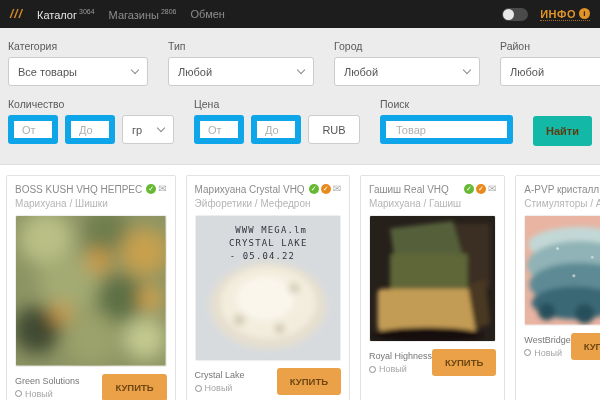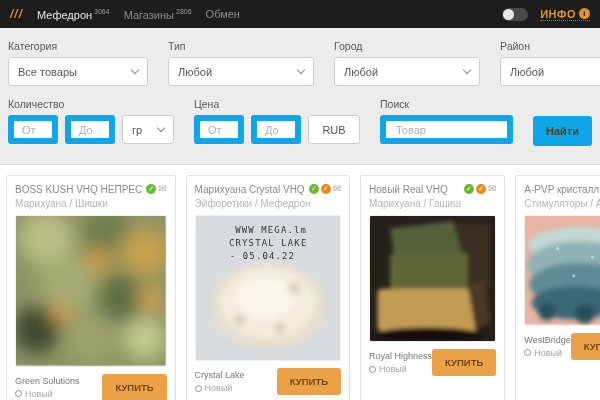--- a/index.html
+++ b/index.html
@@ -45,21 +45,21 @@
   .w-cat { width:140px; } .w-type { width:146px; } .w-city { width:146px; } .w-dist { width:126px; }
   .inrow { display:flex; gap:7px; }
   .tin { height:29px; border:6px solid #0ea5e9; border-radius:3px; padding:0 8px;
          font-size:11px; color:#555; width:50px; font-family:"Liberation Sans",sans-serif; }
   .tin::placeholder { color:#b0b0b0; }
   .unitbox { width:52px; }
   .curbox { height:29px; width:52px; background:#fff; border:1px solid #ccc;
             border-radius:3px; display:flex; align-items:center; justify-content:center;
             font-size:11px; color:#555; cursor:pointer; }
   .searchin { width:133px;padding-left:10px; }
-  .findbtn { margin-top:18px; width:133px; height:30px; background:#0ea5e9;
+  .findbtn { margin-top:18px; width:133px; height:30px; background:#14b8a6;
              border:none; border-radius:3px; color:#5f3c10; font-size:11px;
              font-weight:bold; cursor:pointer; font-family:"Liberation Sans",sans-serif; }
 
   
   .products { padding:10px 6px 0 6px; display:grid;
               grid-template-columns:repeat(4,1fr); gap:10px; }
   .card { background:#fff; border:1px solid #e2e2e2; border-radius:2px; padding:8px; }
   .trow { display:flex; align-items:flex-start; justify-content:space-between; gap:4px; }
   .ptitle { font-size:10px; color:#8b8b8b; white-space:nowrap; overflow:hidden;
             cursor:pointer; }
@@ -85,21 +85,21 @@
   .buybtn { background:#eba148; border:none; border-radius:3px; color:#6d4712;
             font-size:9.5px; font-weight:bold; padding:8px 13px; cursor:pointer;
             flex:none; font-family:"Liberation Sans",sans-serif; }
   .handtext { font-family:"DejaVu Sans Mono", monospace; }
 </style>
 </head>
 <body>
 
 <div class="nav">
   <span class="nav-logo">///</span>
-  <span class="nav-item active"><span>Мефедрон</span><sup>3064</sup></span>
+  <span class="nav-item active"><span>Каталог</span><sup>3064</sup></span>
   <span class="nav-item"><span>Магазины</span><sup>2806</sup></span>
   <span class="nav-item"><span>Обмен</span></span>
   <div class="nav-right">
     <div class="toggle">
       <div class="knob"></div>
     </div>
     <span class="info-link">
         <span>ИНФО</span>
         <span class="info-badge">i</span>
       </span>
@@ -252,21 +252,21 @@
           <span class="sdot"></span>
           <span class="stext">Новый</span>
         </div>
       </div>
       <button class="buybtn">КУПИТЬ</button>
     </div>
   </div>
 
   <div class="card">
     <div class="trow">
-      <span class="ptitle">Новый Real VHQ</span>
+      <span class="ptitle">Гашиш Real VHQ</span>
       <span class="badges">
         <span class="ck ck-g">✓</span>
         <span class="ck ck-o">✓</span>
         <span class="env">✉</span>
       </span>
     </div>
     <div class="pcat">Марихуана / Гашиш</div>
     <span class="pimg">
       <svg viewBox="0 0 100 100" preserveAspectRatio="none">
         <defs>

